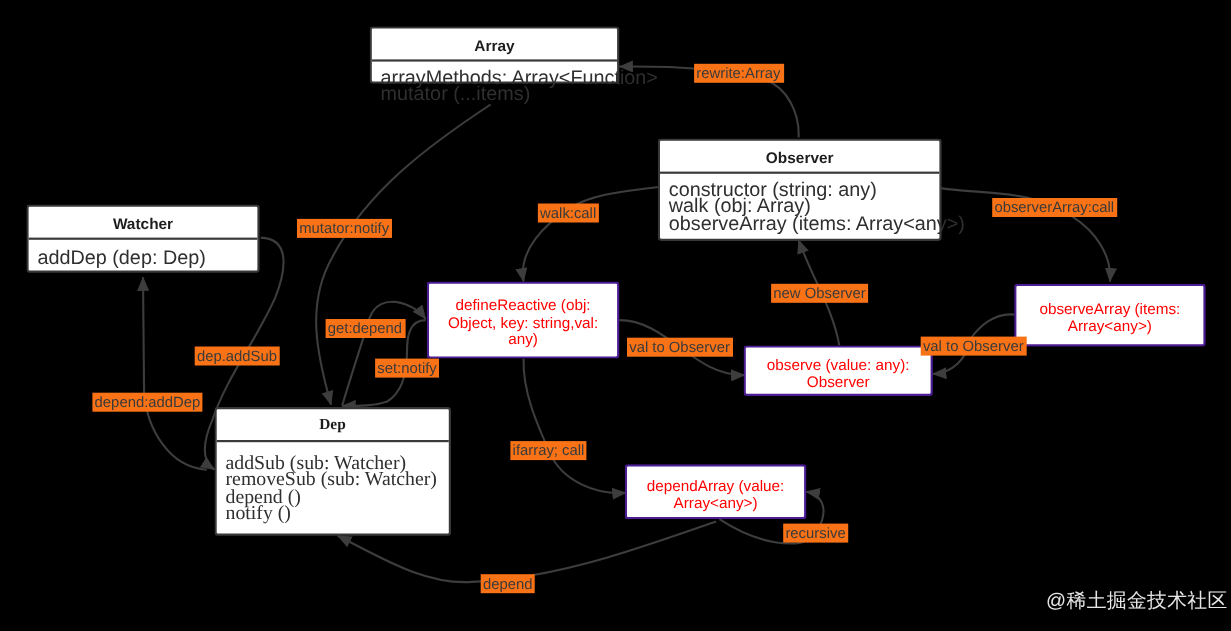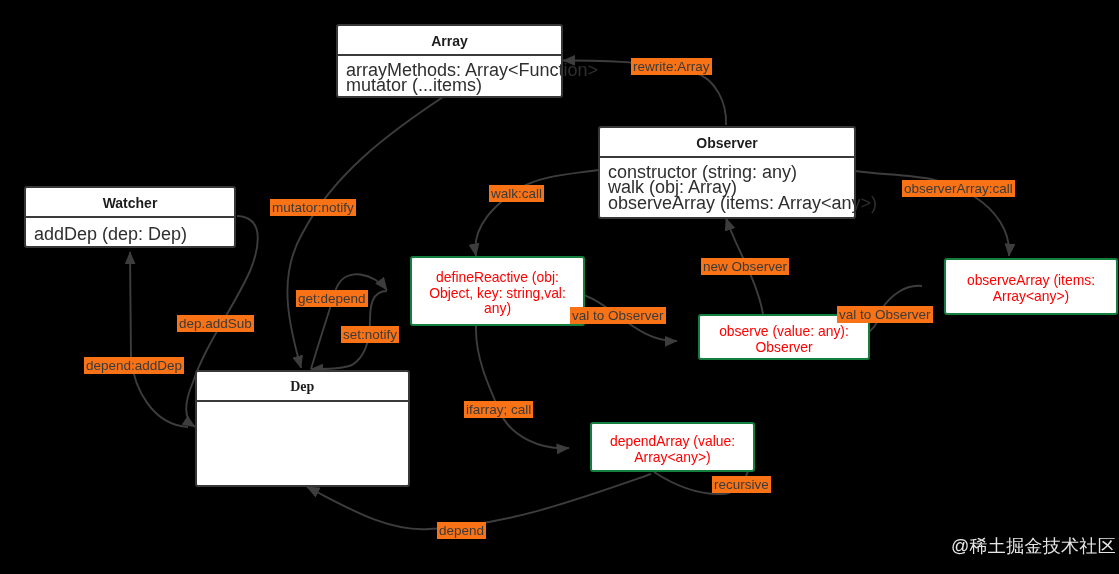--- a/index.html
+++ b/index.html
@@ -7,23 +7,23 @@
   #canvas{position:relative;width:1119px;height:574px;background:#000;overflow:hidden;
           font-family:"Liberation Sans", sans-serif;}
   svg.edges{position:absolute;left:0;top:0;width:1119px;height:574px;}
   .node,.fn,.elabel,.watermark{will-change:transform;}
   .node{position:absolute;background:#fff;border:2px solid #383838;border-radius:3px;box-sizing:border-box;}
   .node .title{text-align:center;font-weight:bold;font-size:14px;color:#1d1d1d;
                display:flex;align-items:center;justify-content:center;padding-top:2.4px;box-sizing:border-box;}
   .node .divider{height:2px;background:#3a3a3a;}
   .node .members{font-size:18px;color:#2f2f2f;padding-left:8px;}
   .node .members div{line-height:15.6px;white-space:pre;}
-  .fn{position:absolute;background:#fff;border:2px solid #15803d;border-radius:3px;box-sizing:border-box;
+  .fn{position:absolute;background:#fff;border:2px solid #4c1d95;border-radius:3px;box-sizing:border-box;
       color:#ff0000;font-size:13.9px;line-height:15.8px;text-align:center;
-      display:flex;align-items:center;justify-content:center;margin-left:22px;}
+      display:flex;align-items:center;justify-content:center;}
   .elabel{position:absolute;background:#f97316;color:#3a3a3a;font-size:13.5px;line-height:17px;
           white-space:nowrap;box-sizing:border-box;text-align:center;padding:0 2px;}
   .watermark{position:absolute;color:#e6e6e6;font-size:18px;letter-spacing:0.3px;}
 </style>
 </head>
 <body>
 
 <div id="canvas">
 
   <svg class="edges" viewBox="0 0 1119 574">
@@ -43,21 +43,21 @@
       <path d="M188,427 C153,425 134,389 131,358 L130,252"></path>
       <path d="M763,314 C757,280 737,250 726,218"></path>
       <path d="M563,291 C607,291 630,342 677,341"></path>
       <path d="M922,286 C905,284 890,296 881,310 C879,326 866,339 848,340"></path>
       <path d="M476,326 C475,356 488,385 500,412 C511,437 541,450 569,448"></path>
       <path d="M654,472 C674,485 697,495 722,494 C746,495 762,452 733,447"></path>
       <path d="M651,474 C579,499 506,526 429,529 C386,532 345,506 307,487"></path>
     </g>
   </svg>
 
-  <div class="node" style="left:336px;top:24px;width:227px;height:74px;">
+  <div class="node" style="left:336px;top:24px;width:227px;height:52px;">
     <div class="title" style="height:27.5px;">Array</div>
     <div class="divider"></div>
     <div class="members" style="padding-top:7.4px;">
       <div>arrayMethods: Array&lt;Function&gt;</div>
       <div>mutator (...items)</div>
     </div>
   </div>
 
   <div class="node" style="left:598px;top:126px;width:258px;height:93px;">
     <div class="title" style="height:27.5px;">Observer</div>
@@ -73,20 +73,26 @@
     <div class="title" style="height:27.5px;">Watcher</div>
     <div class="divider"></div>
     <div class="members" style="padding-top:9px;">
       <div>addDep (dep: Dep)</div>
     </div>
   </div>
 
   <div class="node" style="left:195px;top:369.5px;width:214.5px;height:117px;font-family:Liberation Serif, serif;">
     <div class="title" style="height:27.5px;">Dep</div>
     <div class="divider"></div>
+    <div class="members" style="padding-top:11px;">
+      <div>addSub (sub: Watcher)</div>
+      <div>removeSub (sub: Watcher)</div>
+      <div>depend ()</div>
+      <div>notify ()</div>
+    </div>
   </div>
 
   <div class="fn" style="left:388px;top:256px;width:175px;height:70px;">
     <div style="padding-top:5px;">
       <div>defineReactive (obj:</div>
       <div>Object, key: string,val:</div>
       <div>any)</div>
     </div>
   </div>
 

